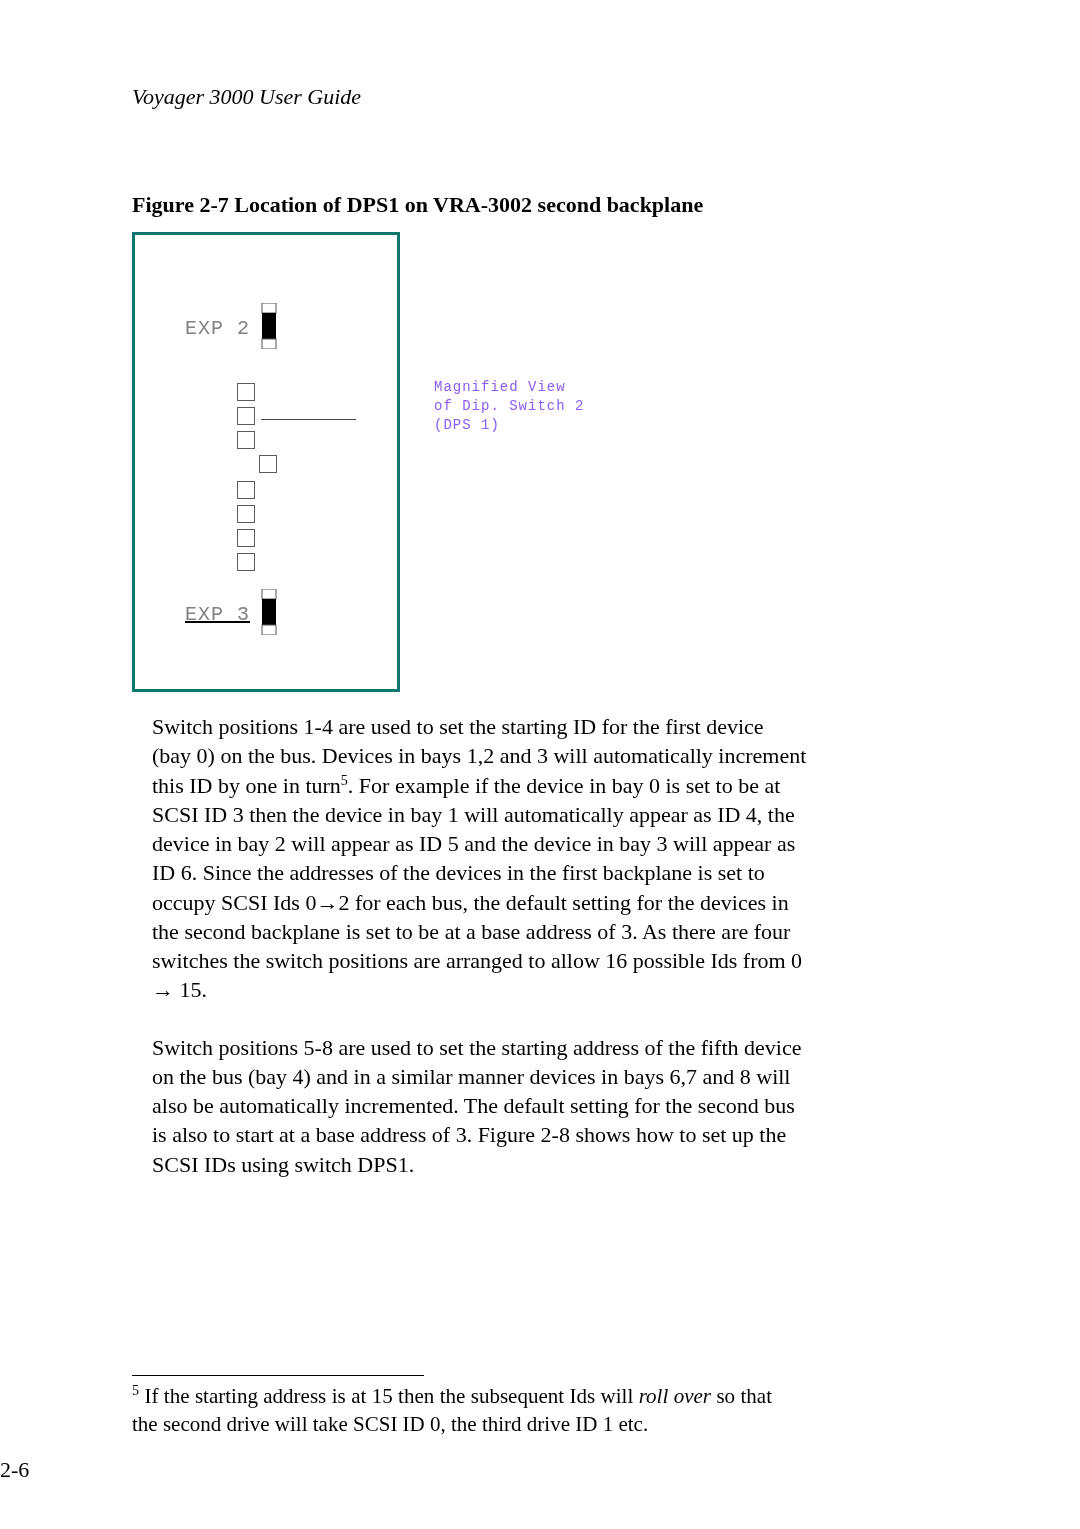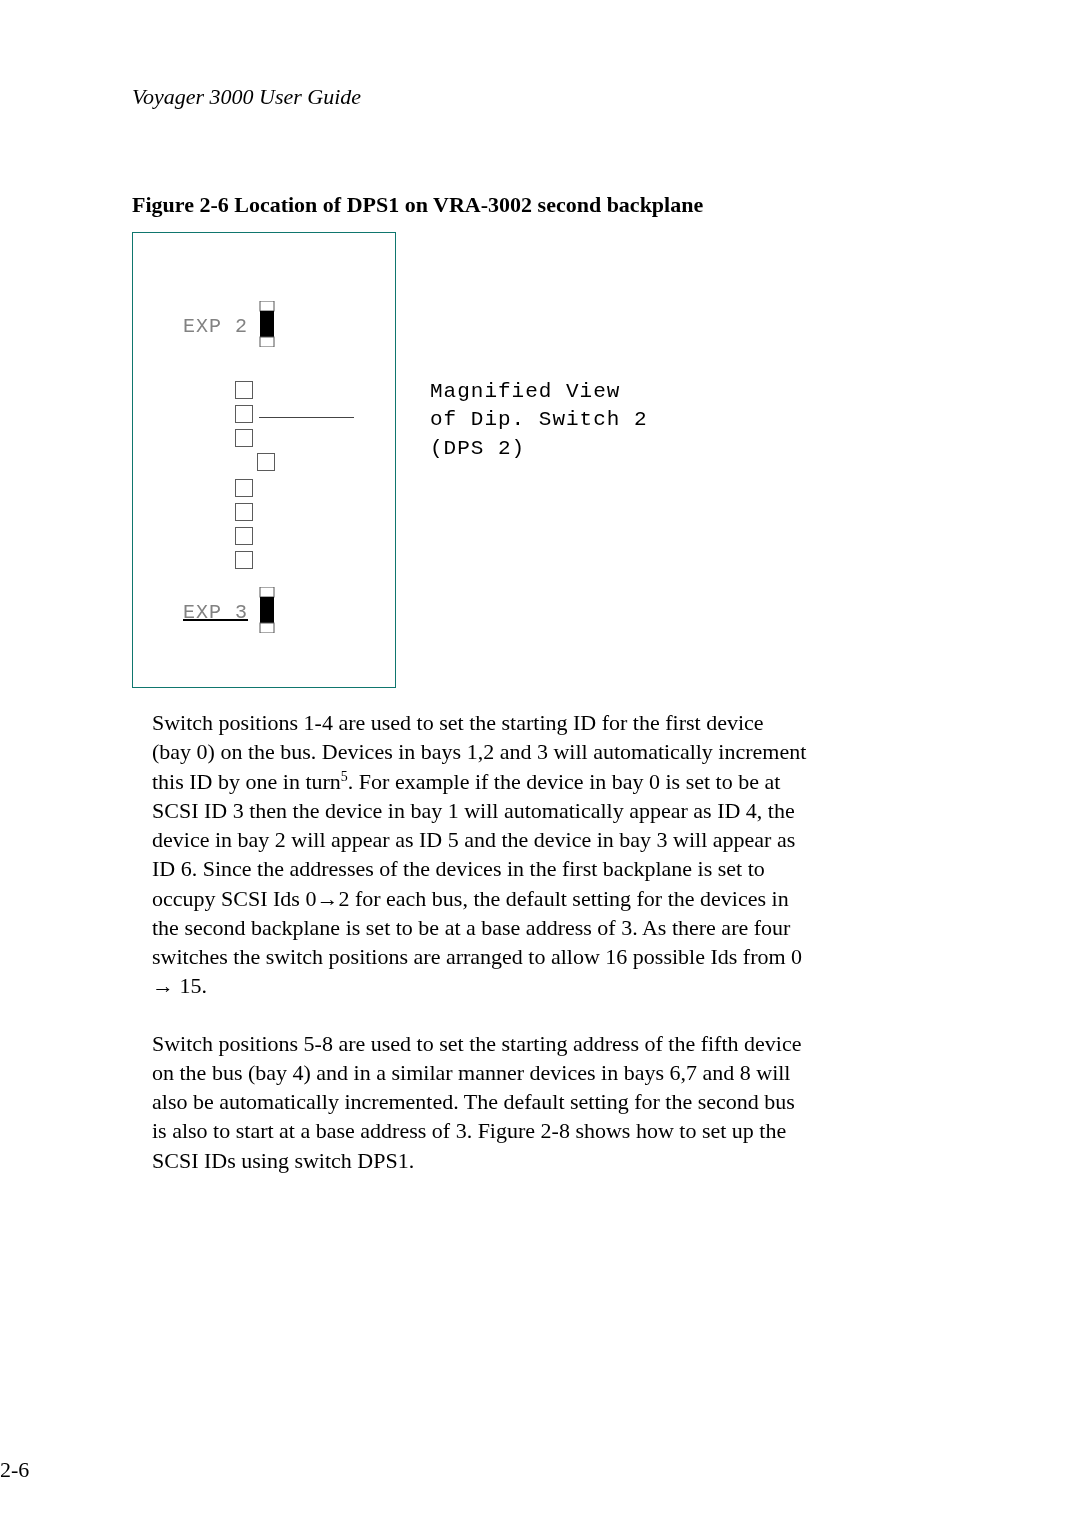--- a/index.html
+++ b/index.html
@@ -25,21 +25,21 @@
     font-weight: bold;
     font-size: 22px;
     margin-bottom: 14px;
   }
   .diagram-block {
     display: flex;
     align-items: flex-start;
     margin-bottom: 20px;
   }
   .diagram-box {
-    border: 1px solid #0f766e;
+    border: 3px solid #0f766e;
     width: 262px;
     height: 454px;
     position: relative;
     background: #fff;
     flex: 0 0 auto;
   }
   .exp-row {
     position: absolute;
     display: flex;
     align-items: center;
@@ -77,22 +77,22 @@
   .leader-line {
     position: absolute;
     top: 184px;
     left: 126px;
     width: 95px;
     height: 1px;
     background: #444;
   }
   .annotation {
     font-family: "Courier New", monospace;
-    color: #000000;
-    font-size: 21px;
+    color: #8b5cf6;
+    font-size: 14px;
     line-height: 1.35;
     letter-spacing: 1px;
     margin-left: 34px;
     margin-top: 146px;
   }
   .body-text {
     font-size: 22px;
     line-height: 1.33;
     text-align: left;
     margin-left: 20px;
@@ -140,21 +140,21 @@
 </head>
 <body>
 
 <div class="page">
 
   <div class="header">
     <span>Voyager 3000 User Guide</span>
   </div>
 
   <div class="figure-caption">
-    <span>Figure 2-6 Location of DPS1 on VRA-3002 second backplane</span>
+    <span>Figure 2-7 Location of DPS1 on VRA-3002 second backplane</span>
   </div>
 
   <div class="diagram-block">
     <div class="diagram-box">
 
       <div class="exp-row exp-row-top">
         <span class="exp-label">EXP 2</span>
         <span class="exp-g">
           <svg width="22" height="46" viewBox="0 0 22 46">
             <rect x="4" y="0" width="14" height="10" fill="#fff" stroke="#555"></rect>
@@ -186,31 +186,37 @@
             <rect x="4" y="36" width="14" height="10" fill="#fff" stroke="#555"></rect>
           </svg>
         </span>
       </div>
 
     </div>
 
     <div class="annotation">
       <div>Magnified View</div>
       <div>of Dip. Switch 2</div>
-      <div>(DPS 2)</div>
+      <div>(DPS 1)</div>
     </div>
   </div>
 
   <div class="body-text">
     <p class="para">
       <span>Switch positions 1-4 are used to set the starting ID for the first device (bay 0) on the bus. Devices in bays 1,2 and 3 will automatically increment this ID by one in turn</span><sup>5</sup><span>.  For example if the device in bay 0 is set to be at SCSI ID 3 then the device in bay 1 will automatically appear as ID 4, the device in bay 2 will appear as ID 5 and the device in bay 3 will appear as ID 6. Since the addresses of the devices in the first backplane is set to occupy SCSI Ids 0</span><span class="arrow">→</span><span>2 for each bus, the default setting for the devices in the second backplane is set to be at a base address of 3. As there are four switches the switch positions are arranged to allow 16 possible Ids from 0 </span><span class="arrow">→</span><span> 15.</span>
     </p>
     <p class="para">
       <span>Switch positions 5-8 are used to set the starting address of the fifth device on the bus (bay 4) and in a similar manner devices in bays 6,7 and 8 will also be automatically incremented. The default setting for the second bus is also to start at a base address of 3. Figure 2-8 shows how to set up the SCSI IDs using switch DPS1.</span>
     </p>
   </div>
 
+  <div class="footnote-block">
+    <hr class="footnote-sep">
+    <div class="footnote-text">
+      <sup>5</sup><span> If the starting address is at 15 then the subsequent Ids will </span><span class="italic">roll over</span><span> so that the second drive will take SCSI ID 0, the third drive ID 1 etc.</span>
+    </div>
+  </div>
 
   <div class="page-number">
     <span>2-6</span>
   </div>
 
 </div>
 
 </body></html>

